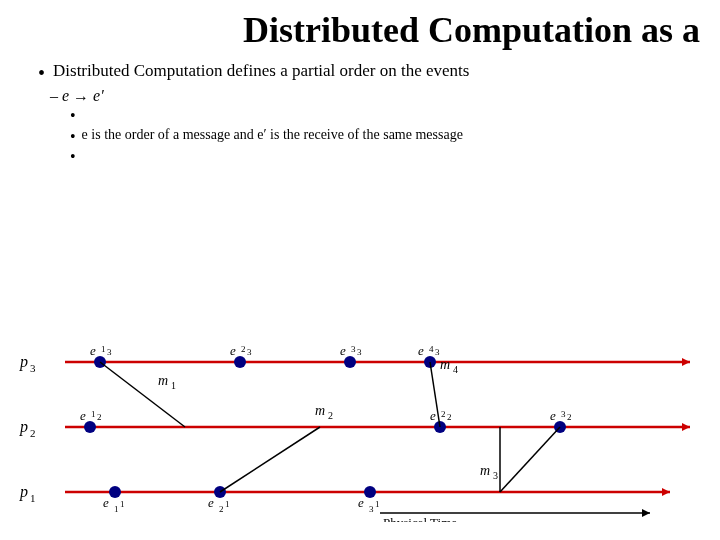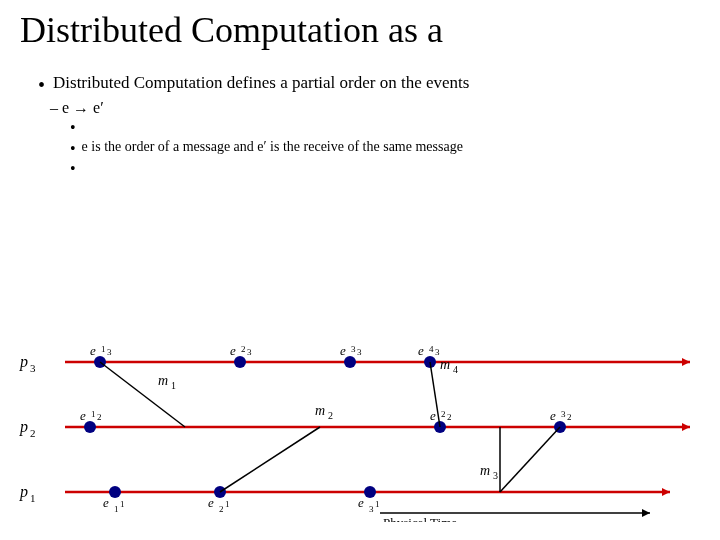--- a/index.html
+++ b/index.html
@@ -14,24 +14,24 @@
 
     .slide {
       width: 720px;
       height: 540px;
       padding: 10px 20px 10px 20px;
       position: relative;
     }
 
     .title {
       font-size: 36px;
-      font-weight: normal;
-      text-align: left;
+      font-weight: bold;
+      text-align: right;
       line-height: 1.15;
-      margin-bottom: 22px;
+      margin-bottom: 10px;
       color: #000;
     }
 
     .bullet-main {
       font-size: 17px;
       margin-left: 18px;
       margin-bottom: 2px;
       color: #000;
       display: flex;
       align-items: flex-start;
@@ -43,20 +43,21 @@
     }
 
     .sub-item {
       font-size: 16px;
       margin-left: 30px;
       margin-top: 2px;
       color: #000;
     }
 
     .sub-item .arrow-label {
+      font-style: italic;
     }
 
     .sub-sub {
       font-size: 14px;
       margin-left: 50px;
       margin-top: 1px;
       color: #000;
       display: flex;
       align-items: flex-start;
     }

